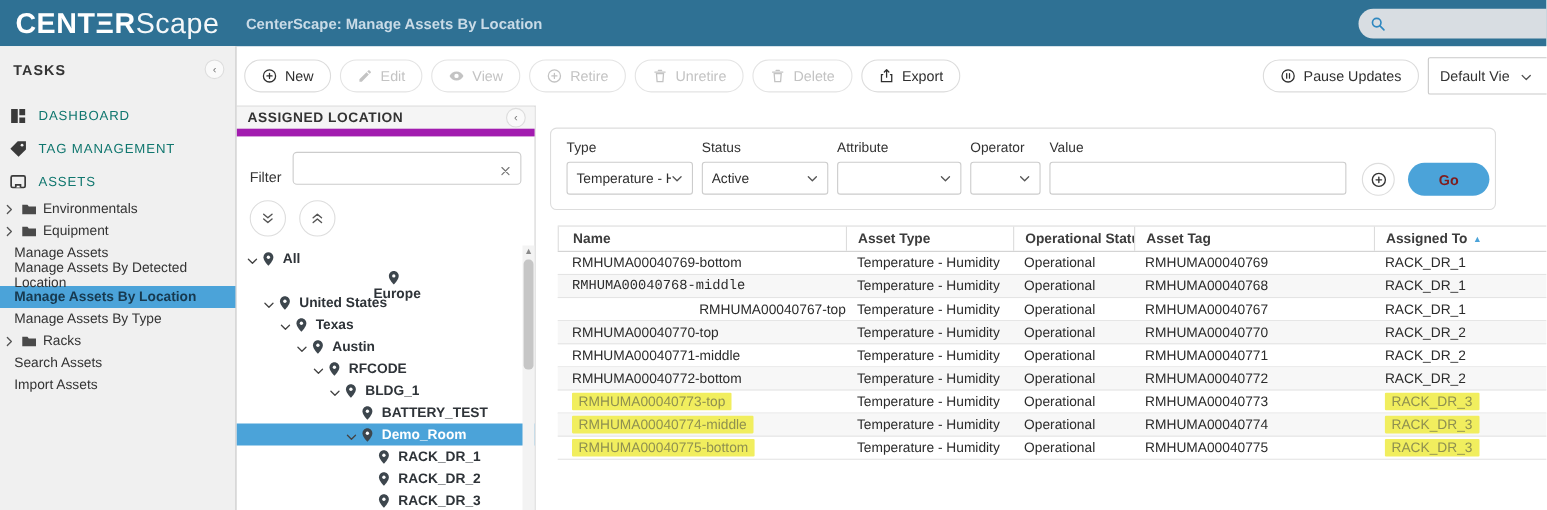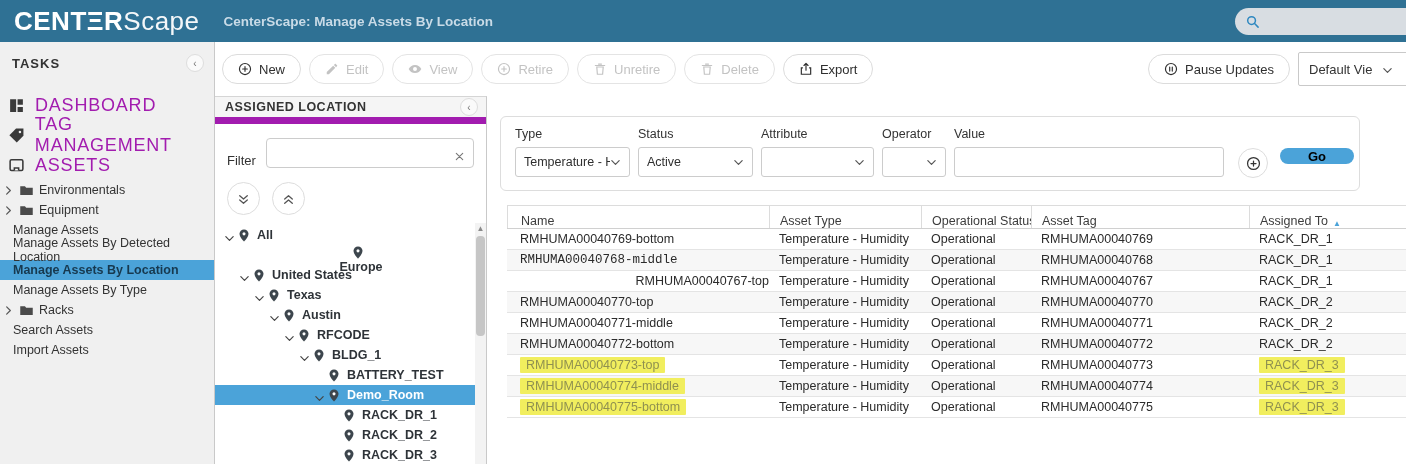--- a/index.html
+++ b/index.html
@@ -30,21 +30,21 @@
   .bookmarks-select { width:135px; height:27px; background:#fff; border:1px solid #b9b9b9; border-radius:3px;
     display:flex; align-items:center; justify-content:space-between; padding:0 8px; font-size:13px; color:#333; }
   .bookmarks-select .icon { width:11px; height:11px; color:#555; }
   .circle-md { width:24px; height:24px; border-radius:50%; border:1.5px solid #3c3c3c; color:#3c3c3c;
     display:flex; align-items:center; justify-content:center; background:transparent; }
   .circle-md .icon { width:13px; height:13px; }
   .pencil-btn { width:18px; height:18px; color:#333; }
   .pencil-btn .icon { width:17px; height:17px; }
   .nav { margin-top:14px; }
   .nav-section { display:flex; align-items:center; gap:10px; height:30px; padding-left:8px;
-    font-size:18px; letter-spacing:.8px; color:#a21caf; }
+    font-size:12px; letter-spacing:.8px; color:#0f766e; }
   .nav-section .icon { width:17px; height:17px; color:#3a3a3a; }
   .nav-item { display:flex; align-items:center; height:20px; font-size:12.5px; color:#333; cursor:pointer; }
   .nav-item.link { padding-left:13px; }
   .nav-item.folder { padding-left:3px; gap:2px; }
   .nav-item.folder .chev { width:11px; height:11px; color:#555; }
   .nav-item.folder .fold { width:15px; height:15px; color:#4a4a4a; margin:0 3px; }
   .nav-item.selected { background:var(--accent); font-weight:700; color:#17394f; }
 
   
   .content-col { flex:1; display:flex; flex-direction:column; min-width:0; }
@@ -94,27 +94,27 @@
   .qfield { display:flex; flex-direction:column; gap:6px; }
   .qfield .q-label { font-size:12.5px; color:#333; }
   .q-select { height:30px; border:1px solid #ccc; border-radius:3px; background:#fff; display:flex; align-items:center;
     justify-content:space-between; padding:0 8px; font-size:12.5px; color:#2f2f2f; cursor:pointer; }
   .q-select .icon { width:11px; height:11px; color:#555; flex-shrink:0; }
   .q-select .q-value { overflow:hidden; white-space:nowrap; }
   .q-input { height:30px; border:1px solid #ccc; border-radius:3px; font-size:12.5px; padding:0 8px; outline:none; }
   .q-add { width:30px; height:30px; border-radius:50%; border:1px solid #ddd; background:#fff; color:#333;
     display:flex; align-items:center; justify-content:center; margin:21px 4px 0 6px; cursor:pointer; flex-shrink:0; }
   .q-add .icon { width:15px; height:15px; }
-  .go-btn { width:74px; height:16px; border-radius:16px; border:none; background:var(--go_button); color:#000000;
+  .go-btn { width:74px; height:30px; border-radius:16px; border:none; background:var(--go_button); color:#7f1d1d;
     font-size:13px; font-weight:700; margin-top:21px; cursor:pointer; flex-shrink:0; }
 
   
   .grid { margin:14px 0 0 20px; }
   .grid-header { display:flex; border-top:1px solid #dcdcdc; border-bottom:1px solid #d0d0d0; height:24px; }
-  .gh-cell { display:flex; align-items:flex-end; font-size:12.5px; font-weight:400; color:#3c3c3c;
+  .gh-cell { display:flex; align-items:center; font-size:12.5px; font-weight:700; color:#3c3c3c;
     border-left:1px solid #dcdcdc; padding-left:10px; cursor:pointer; white-space:nowrap; overflow:hidden; }
   .gh-cell:first-child { padding-left:13px; }
   .gh-cell .sort-arrow { color:var(--accent); font-size:8px; margin-left:5px; }
   .grid-row { display:flex; height:21px; border-bottom:1px solid #e4e4e4; cursor:pointer; }
   .grid-row.alt { background:#f7f7f7; }
   .g-cell { display:flex; align-items:center; font-size:12.5px; color:#2b2b2b; padding-left:10px; white-space:nowrap; overflow:hidden; }
   .g-cell:first-child { padding-left:13px; }
   .hl { background:var(--highlight); color:var(--highlight_text); padding:1px 6px; border-radius:1px; }
 </style>
 </head>

